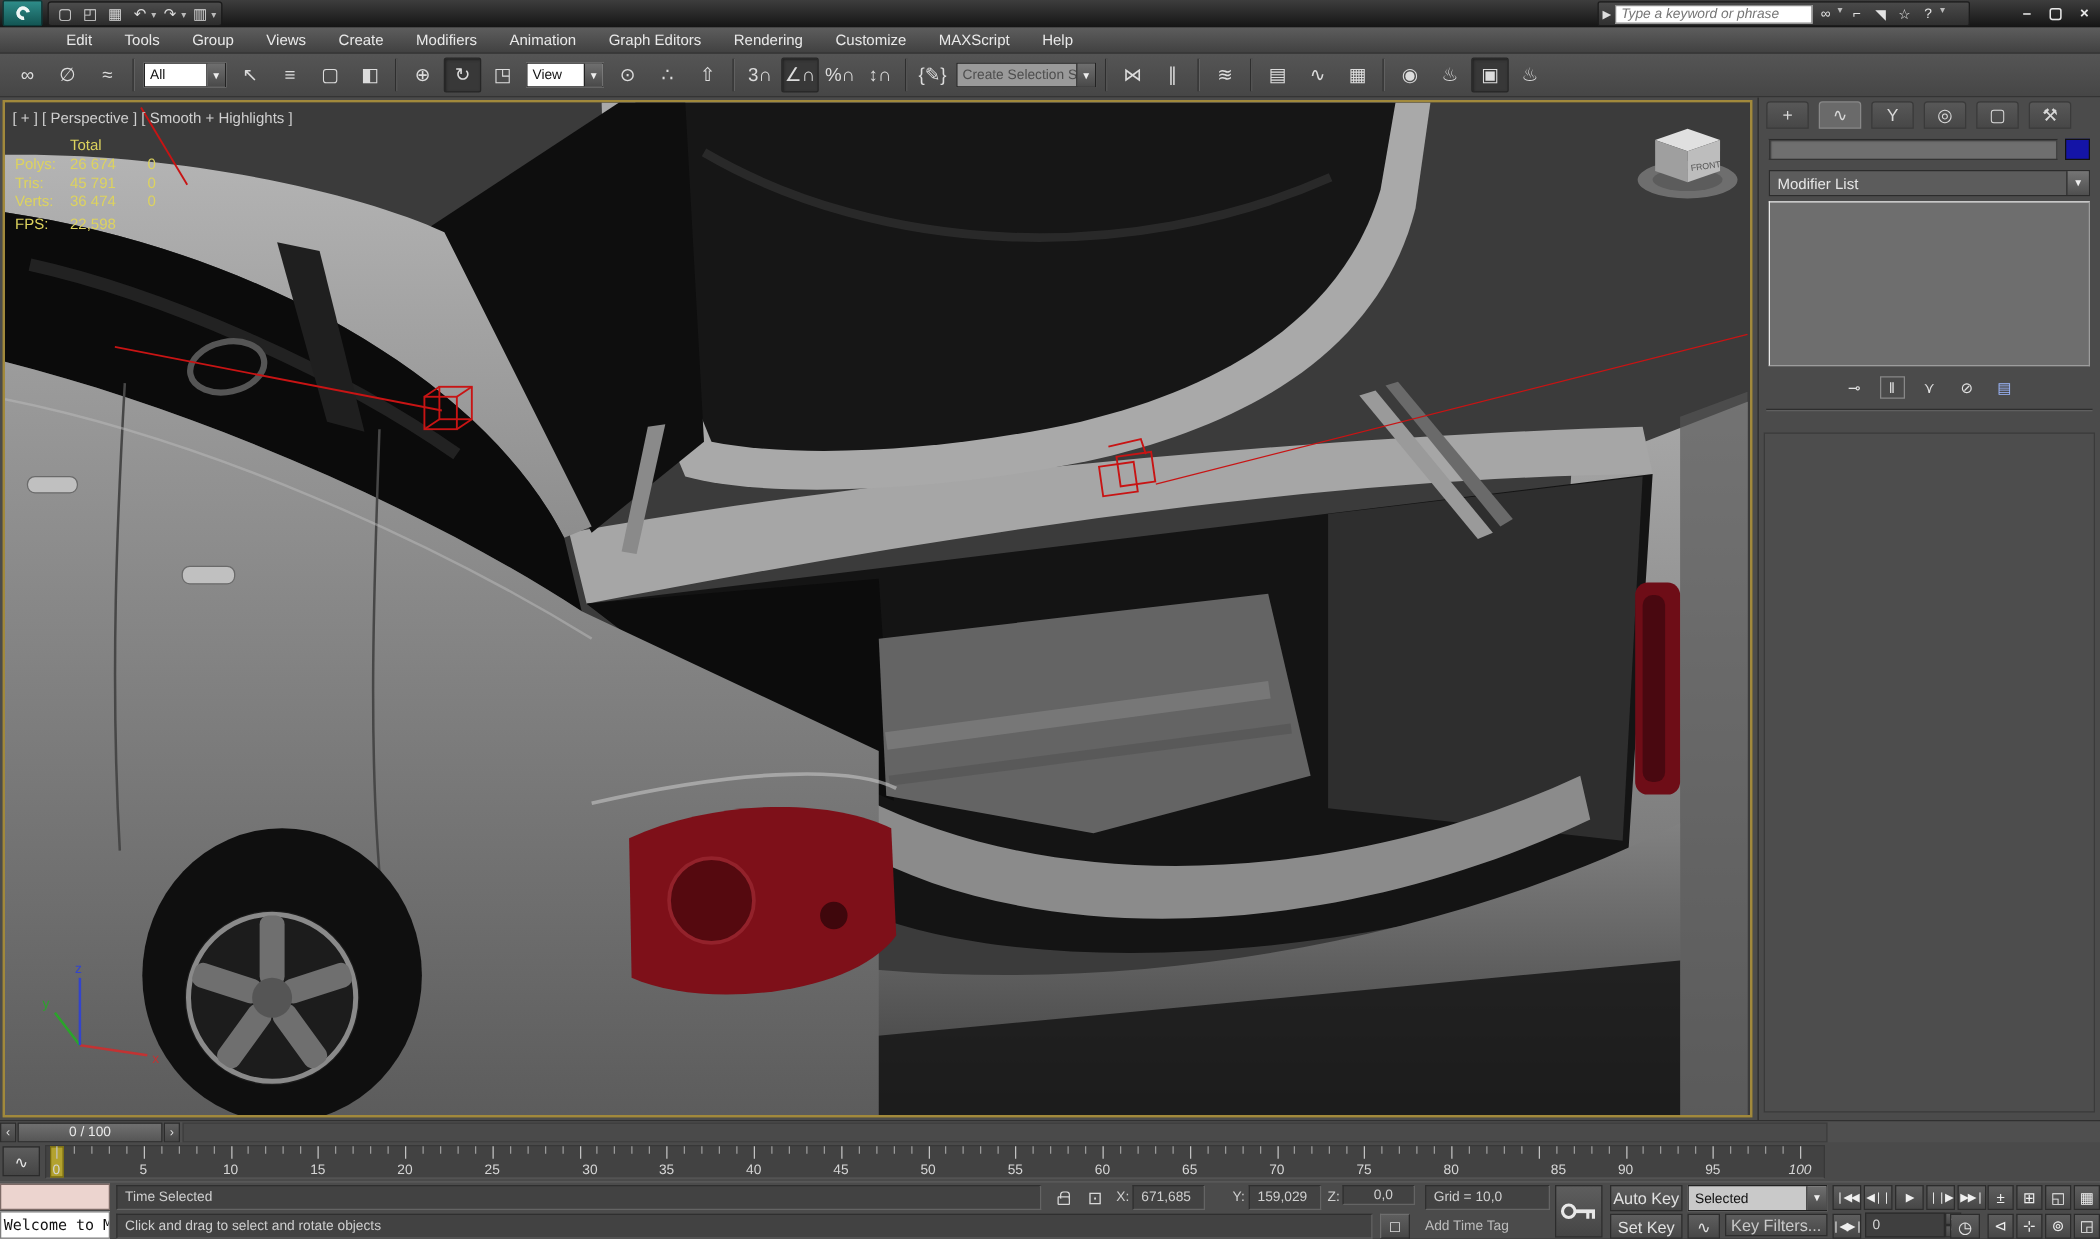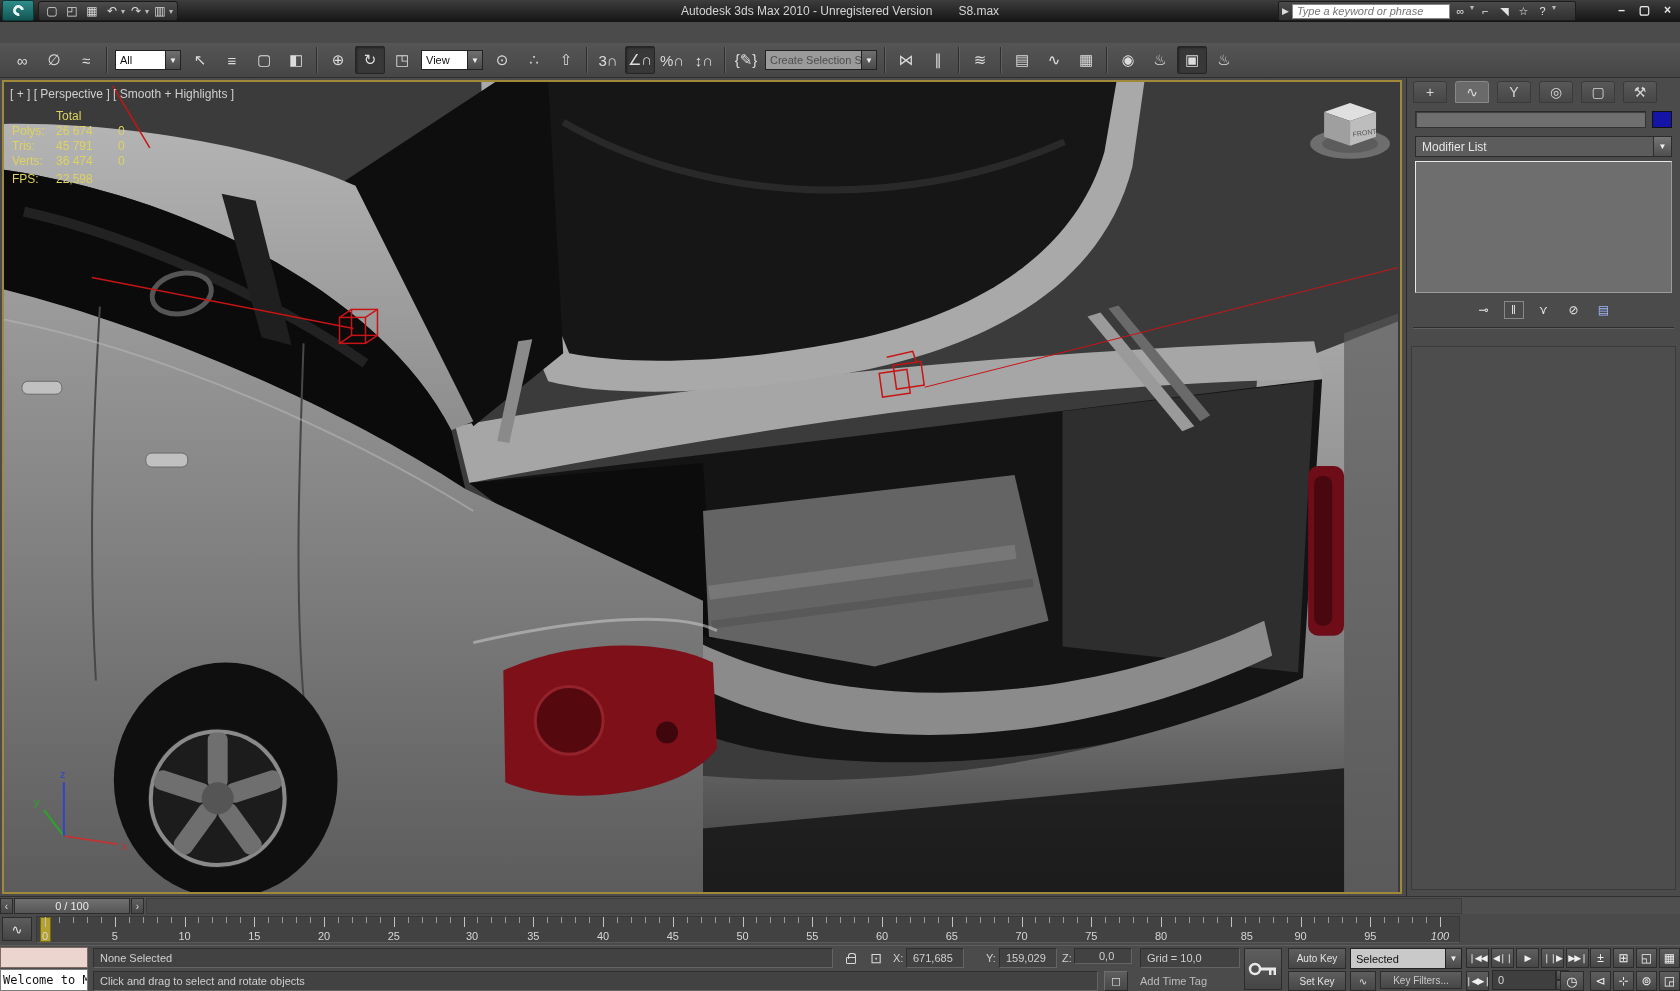--- a/index.html
+++ b/index.html
@@ -101,21 +101,21 @@
   .listener-white{position:absolute;left:0;top:23px;width:88px;height:22px;background:#ffffff;border:1px solid #7d7d7d;
     color:#111;font-family:"DejaVu Sans Mono",monospace;font-size:12px;line-height:20px;padding:0 2px;white-space:nowrap;overflow:hidden;}
   .stat-field{position:absolute;background:#424242;border:1px solid #2f2f2f;border-bottom-color:#646464;border-right-color:#646464;
     color:#cfcfcf;display:flex;align-items:center;padding:0 6px;white-space:nowrap;overflow:hidden;}
   .stat-label{position:absolute;color:#cfcfcf;}
   .icon-btn{position:absolute;width:22px;height:18px;display:flex;align-items:center;justify-content:center;color:#d8d8d8;font-size:12px;}
   .padlock{position:relative;width:10px;height:7px;border:1px solid #d8d8d8;border-radius:1px;margin-top:4px;}
   .padlock::before{content:"";position:absolute;left:1px;top:-5px;width:6px;height:5px;border:1px solid #d8d8d8;border-bottom:none;border-radius:3px 3px 0 0;}
   .raised{background:linear-gradient(#5e5e5e,#474747);border:1px solid #2c2c2c;border-top-color:#6e6e6e;border-left-color:#6e6e6e;}
   .abtn{position:absolute;display:flex;align-items:center;justify-content:center;color:#e2e2e2;
-    background:linear-gradient(#5e5e5e,#474747);border:1px solid #2c2c2c;font-size:10px;}
+    background:linear-gradient(#5e5e5e,#474747);border:1px solid #2c2c2c;font-size:13px;}
   .dd-light{position:absolute;background:#c9c9c9;border:1px solid #222;display:flex;align-items:center;font-size:11px;color:#111;}
   .dd-light .val{flex:1;padding:0 5px;}
   .dd-light .arr{width:16px;height:100%;background:linear-gradient(#6f6f6f,#4a4a4a);color:#eee;font-size:8px;display:flex;align-items:center;justify-content:center;border-left:1px solid #222;}
   .trans-btn{width:23px;height:20px;display:flex;align-items:center;justify-content:center;color:#efefef;
     background:linear-gradient(#5e5e5e,#474747);border:1px solid #2c2c2c;font-size:9px;letter-spacing:-1px;}
   .nav-btn{width:21px;height:20px;display:flex;align-items:center;justify-content:center;color:#efefef;
     background:linear-gradient(#5e5e5e,#474747);border:1px solid #2c2c2c;font-size:12px;}
   .hgroup{position:absolute;display:flex;gap:2px;}
   .frame-field{position:absolute;left:1492px;top:24px;width:64px;height:20px;background:#3f3f3f;border:1px solid #2a2a2a;
     color:#d6d6d6;display:flex;align-items:center;padding:0 5px;}
@@ -137,44 +137,54 @@
         <span class="qbtn">▢</span>
         <span class="qbtn">◰</span>
         <span class="qbtn">▦</span>
         <span class="qbtn">↶</span>
         <span class="qcaret">▾</span>
         <span class="qbtn">↷</span>
         <span class="qcaret">▾</span>
         <span class="qbtn">▥</span>
         <span class="qcaret">▾</span>
       </div>
-    <div class="wtitle">
-      <span>Autodesk 3ds Max 2010  - Unregistered Version</span>
-      <span class="fname">S8.max</span>
-    </div>
     <div class="infocenter">
       <span class="ic-arrow">▶</span>
       <input class="ic-input" placeholder="Type a keyword or phrase" style="">
       <span id="ic-icons" style="display:flex;gap:4px;">
           <span class="ic-btn">∞</span>
           <span class="qcaret">▾</span>
           <span class="ic-btn">⌐</span>
           <span class="ic-btn">◥</span>
           <span class="ic-btn">☆</span>
           <span class="ic-btn">?</span>
           <span class="qcaret">▾</span>
         </span>
     </div>
     <div class="winbtns" id="winbtns">
         <span class="wbtn">–</span>
         <span class="wbtn">▢</span>
         <span class="wbtn">×</span>
       </div>
   </div>
 
+  <div class="menubar" id="menubar">
+      <div class="menu-item">Edit</div>
+      <div class="menu-item">Tools</div>
+      <div class="menu-item">Group</div>
+      <div class="menu-item">Views</div>
+      <div class="menu-item">Create</div>
+      <div class="menu-item">Modifiers</div>
+      <div class="menu-item">Animation</div>
+      <div class="menu-item">Graph Editors</div>
+      <div class="menu-item">Rendering</div>
+      <div class="menu-item">Customize</div>
+      <div class="menu-item">MAXScript</div>
+      <div class="menu-item">Help</div>
+    </div>
 
   <div class="toolbar" id="toolbar">
       <div class="tbtn">∞</div>
       <div class="tbtn">∅</div>
       <div class="tbtn">≈</div>
       <div class="tsep"></div>
       <div class="tdd" style="width: 66px;">
         <span class="val">All</span>
         <span class="arr">▼</span>
       </div>
@@ -531,21 +541,21 @@
         <div class="tick" style="left: 1389.05px; height: 6px;"></div>
         <div class="tick major" style="left: 1403px; height: 10px;"></div>
         <div class="tick-label" style="left: 1390px; font-style: italic;">100</div>
       </div>
   </div>
 
   <div class="statusbar">
     <div class="listener-pink"></div>
     <div class="listener-white">Welcome to M</div>
 
-    <div class="stat-field" style="left:93px;top:2px;width:740px;height:20px;">None Selected</div>
+    <div class="stat-field" style="left:93px;top:2px;width:740px;height:20px;">Time Selected</div>
     <div class="icon-btn" style="left:840px;top:3px;">
         <span class="padlock"></span>
       </div>
     <div class="icon-btn" style="left:865px;top:3px;font-size:14px;">⊡</div>
 
     <div class="stat-label" style="left:893px;top:6px;">X:</div>
     <div class="stat-field" style="left:906px;top:2px;width:58px;height:20px;">671,685</div>
     <div class="stat-label" style="left:986px;top:6px;">Y:</div>
     <div class="stat-field" style="left:999px;top:2px;width:58px;height:20px;">159,029</div>
     <div class="stat-label" style="left:1062px;top:6px;">Z:</div>

